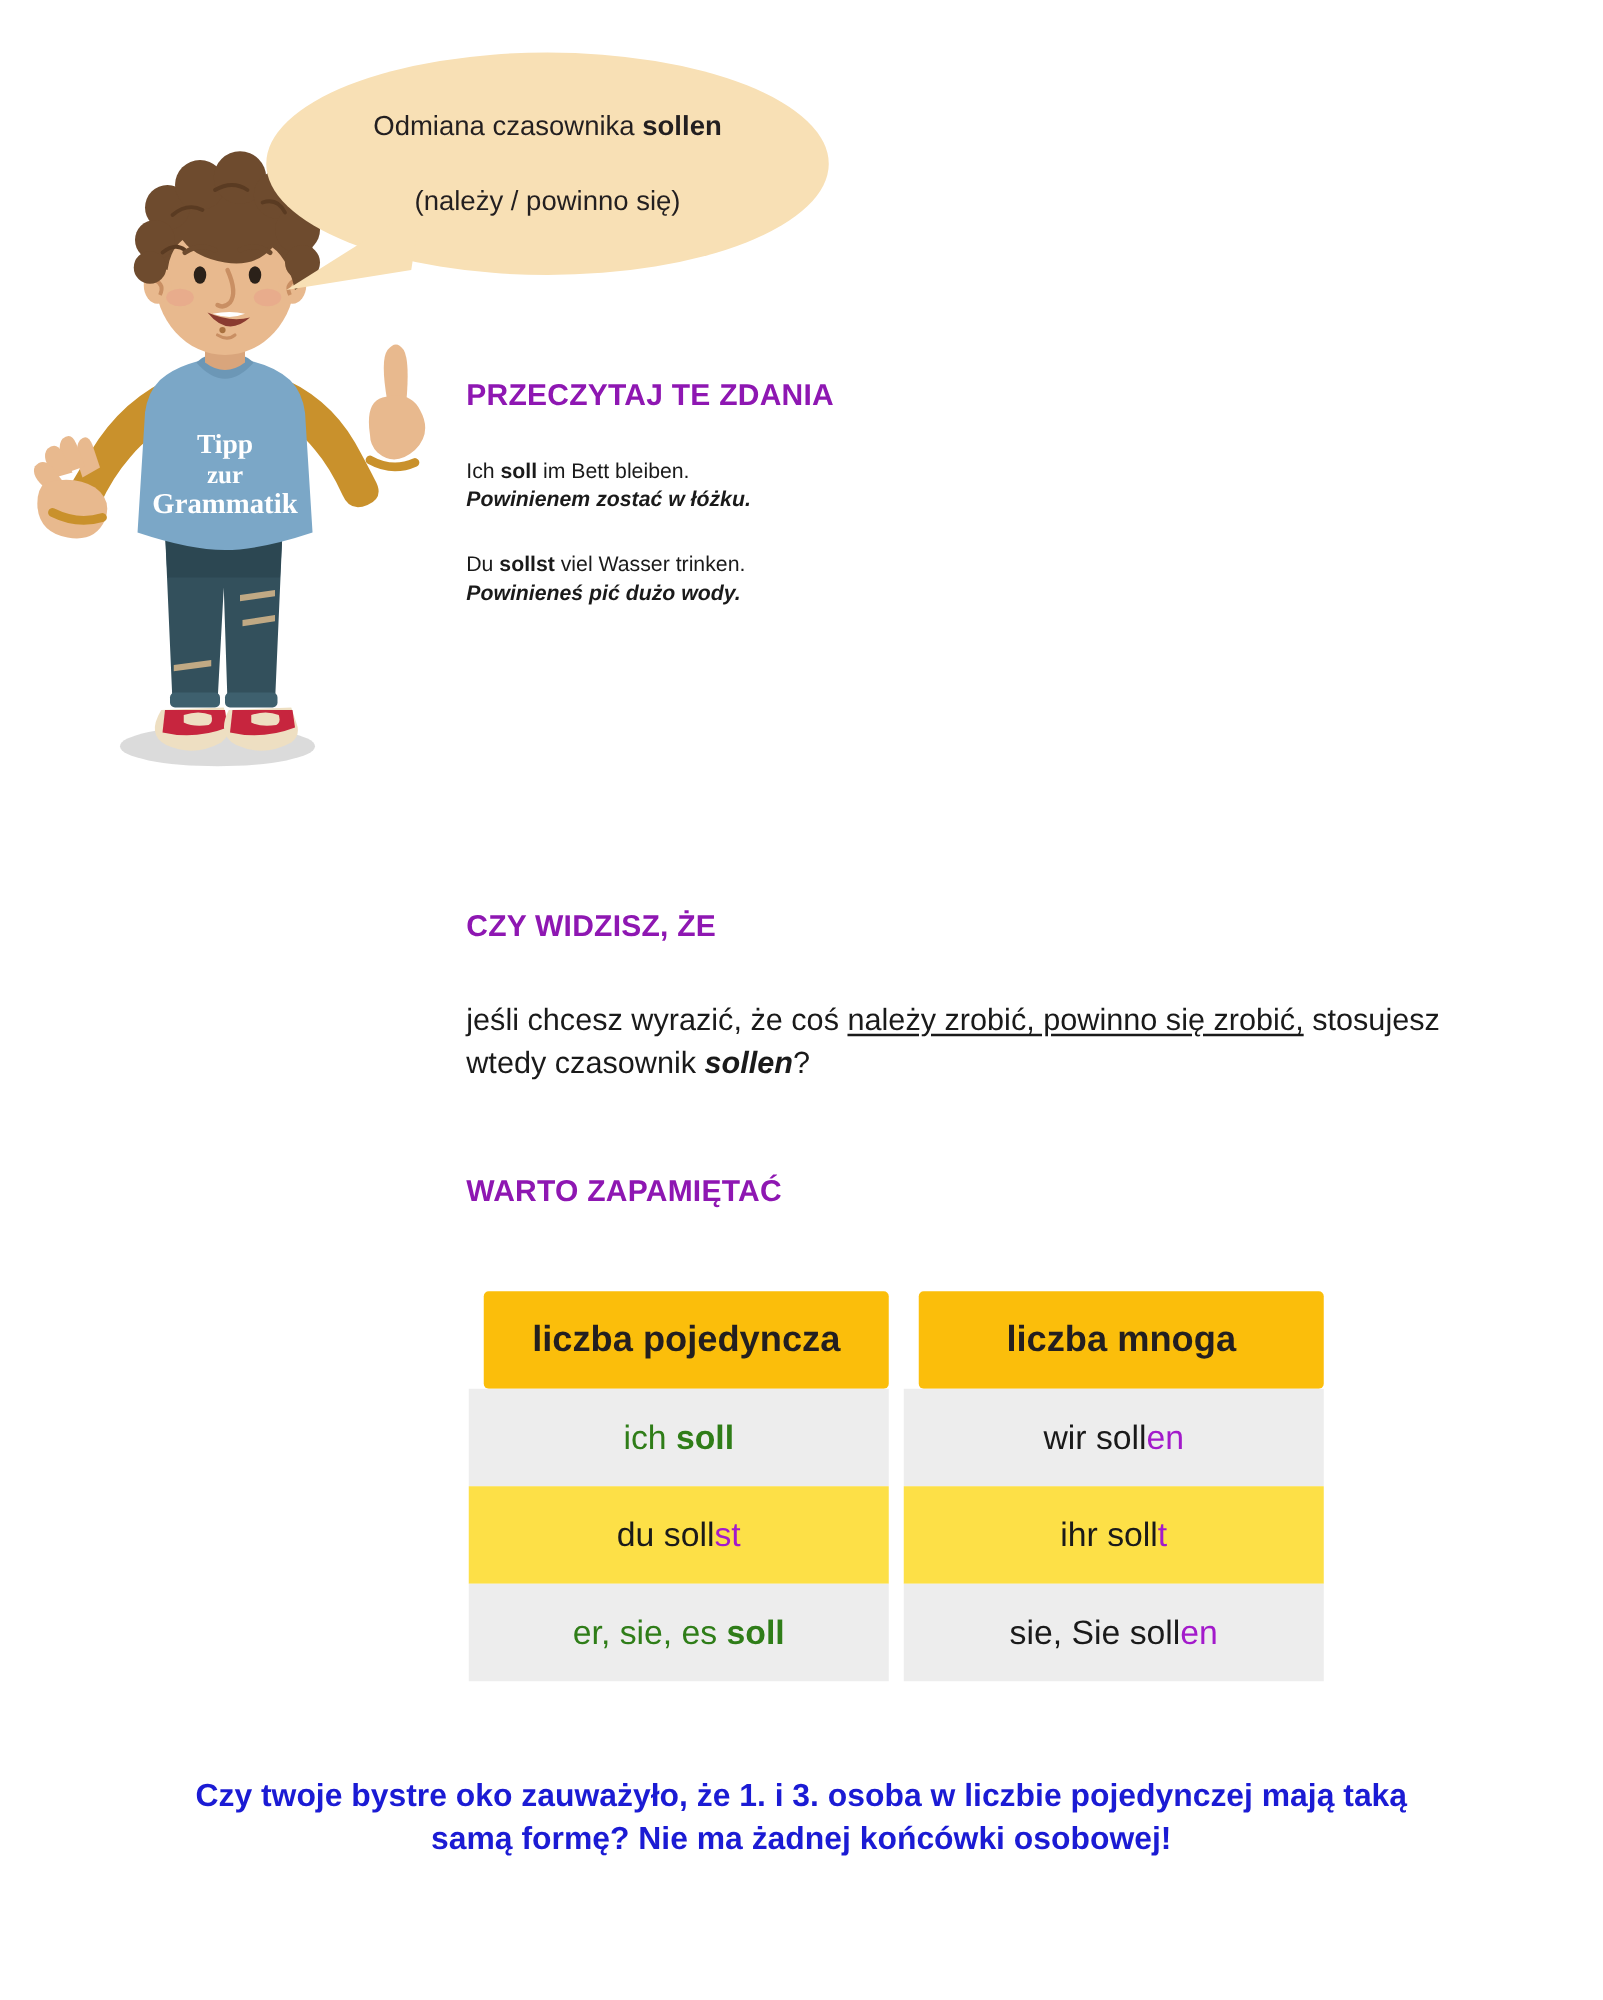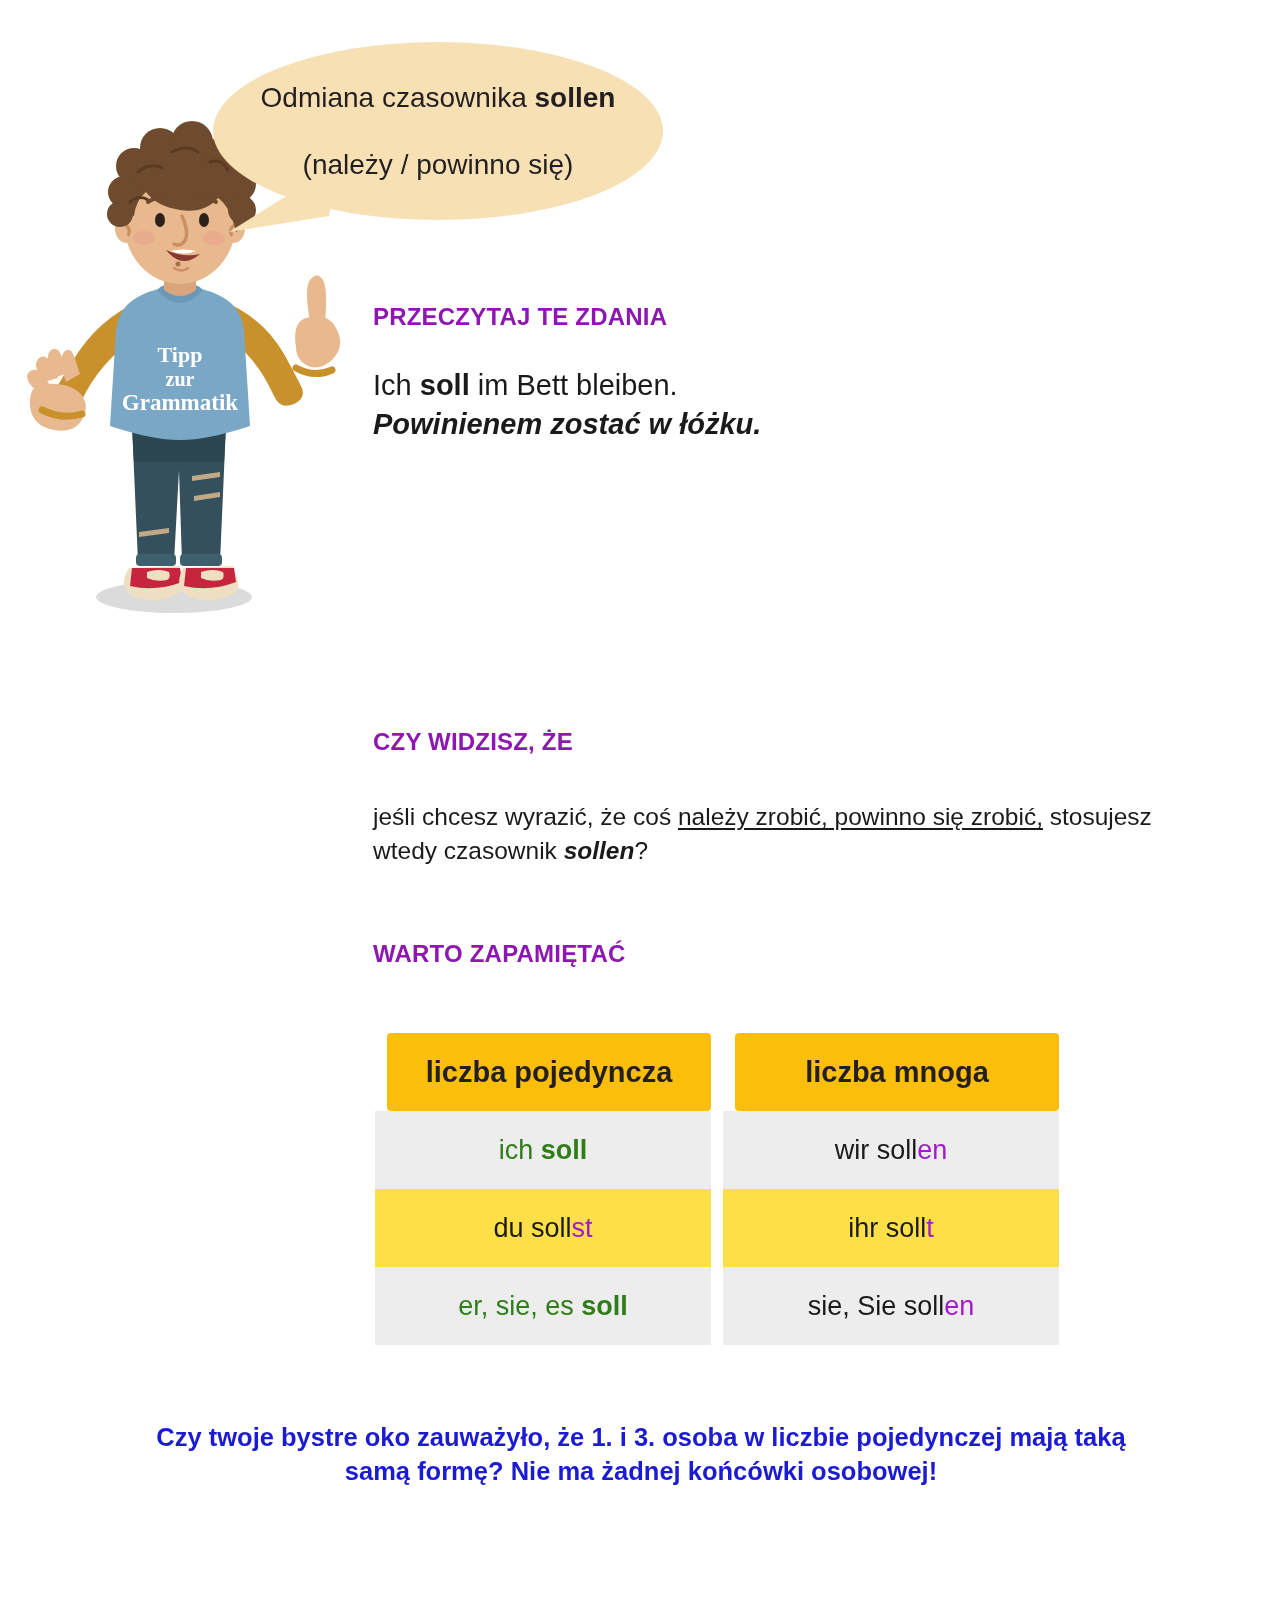--- a/index.html
+++ b/index.html
@@ -26,40 +26,40 @@
     background:#F8E0B5;
     border-radius:50% / 50%;
   }
   .bubble .tail{
     position:absolute;left:12px;top:120px;width:120px;height:90px;
   }
   .bubble-text{
     position:absolute;left:0;top:0;width:450px;height:178px;
     display:flex;flex-direction:column;align-items:center;justify-content:center;
     text-align:center;
-    font-size:28px;line-height:1.28;color:#231f20;
+    font-size:22px;line-height:1.28;color:#231f20;
     padding:0 24px;box-sizing:border-box;gap:31px;
   }
   .bubble-text b{font-weight:bold;}
 
   
   .content{position:absolute;left:373px;top:0;width:860px;}
 
   .sec-head{
     color:#8E17B2;
     font-weight:bold;
     font-size:24px;
     letter-spacing:0.2px;
   }
 
   .s1-head{position:absolute;left:0;top:303px;}
   .s2-head{position:absolute;left:0;top:728px;}
   .s3-head{position:absolute;left:0;top:940px;}
 
-  .sentences{position:absolute;left:0;top:366px;font-size:29px;line-height:1.33;}
+  .sentences{position:absolute;left:0;top:366px;font-size:17px;line-height:1.33;}
   .sent-block{margin-bottom:30px;}
   .sent-block:last-child{margin-bottom:0;}
   .de{color:#1a1a1a;}
   .de b{font-weight:bold;}
   .pl{font-style:italic;font-weight:bold;color:#1a1a1a;}
 
   .para{position:absolute;left:0;top:800px;font-size:24.5px;line-height:1.38;color:#1a1a1a;width:830px;}
   .para u{text-decoration:underline;text-underline-offset:3px;}
   .para .bi{font-style:italic;font-weight:bold;}
 
@@ -206,20 +206,26 @@
 
     <div class="sentences">
 
       <div class="sent-block">
         <div class="de">
           <span>Ich </span><b>soll</b><span> im Bett bleiben.</span>
         </div>
         <div class="pl">Powinienem zostać w łóżku.</div>
       </div>
 
+      <div class="sent-block">
+        <div class="de">
+          <span>Du </span><b>sollst</b><span> viel Wasser trinken.</span>
+        </div>
+        <div class="pl">Powinieneś pić dużo wody.</div>
+      </div>
 
 
     </div>
 
     <div class="sec-head s2-head">CZY WIDZISZ, ŻE</div>
 
     <div class="para">
       <span>jeśli chcesz wyrazić, że coś </span><u>należy zrobić, powinno się zrobić,</u><span> stosujesz wtedy czasownik </span><span class="bi">sollen</span><span>?</span>
     </div>
 

